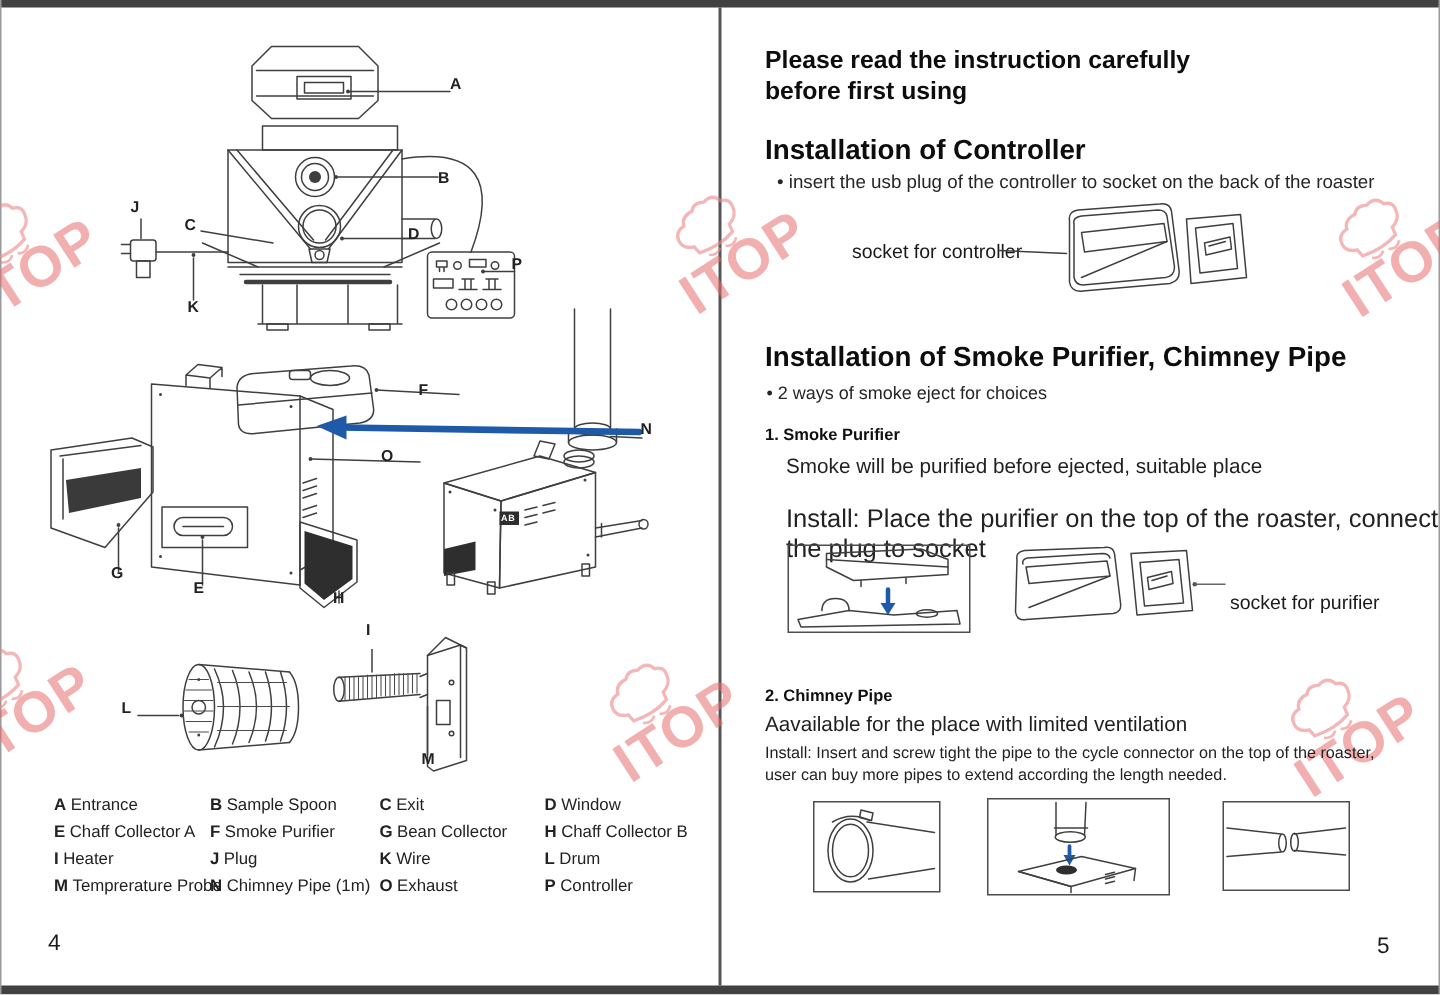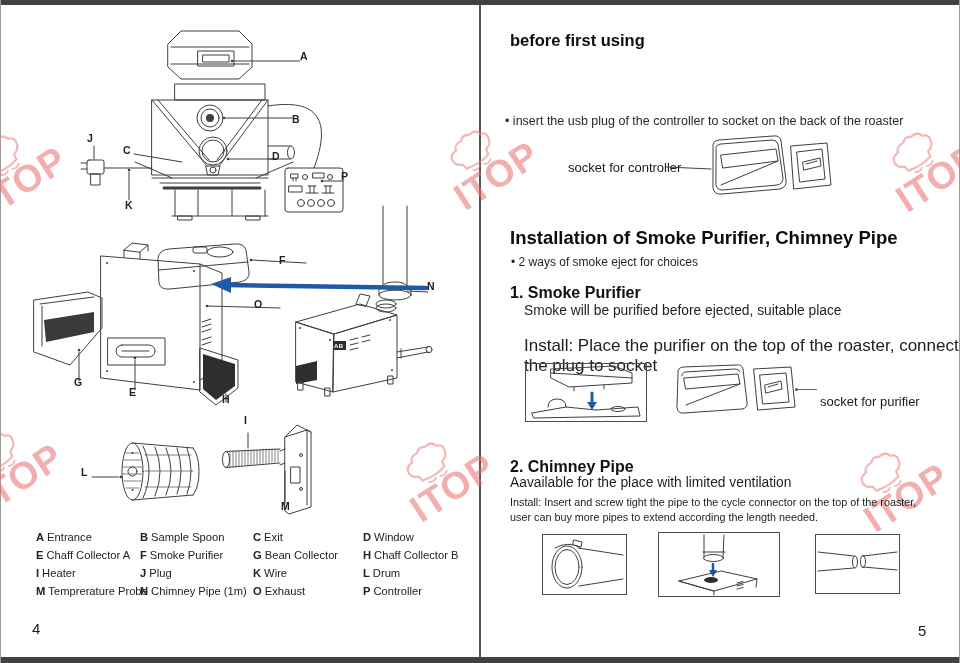--- a/index.html
+++ b/index.html
@@ -25,21 +25,21 @@
   .parts{position:absolute;left:36px;top:531px;width:424px;display:grid;
          grid-template-columns:104px 113px 110px 97px;row-gap:6px;font-size:11.2px;color:#222}
   .part{white-space:nowrap}
   .part b{font-weight:700;margin-right:3px}
   .pagenum{position:absolute;font-size:15px;color:#1a1a1a}
   .rp-title{position:absolute;left:510px;top:30px;font-size:16.5px;font-weight:700;
             line-height:21px;color:#0d0d0d}
   .sec-head{position:absolute;font-size:18.5px;font-weight:700;color:#0d0d0d}
   .bullet{position:absolute;font-size:12.5px;color:#262626}
   .bullet2{position:absolute;font-size:12px;color:#262626}
-  .sub-head{position:absolute;font-size:16px;font-weight:700;color:#101010}
+  .sub-head{position:absolute;font-size:11px;font-weight:700;color:#101010}
   .desc{position:absolute;font-size:13.8px;color:#1f1f1f;line-height:16px}
   .small{position:absolute;font-size:17px;color:#222}
   .small2{position:absolute;font-size:10.8px;color:#222;line-height:14.5px}
   .fig-label{position:absolute;font-size:13px;color:#1a1a1a}
   .frame{position:absolute;border:1px solid #4d4d4d}
   .leader{position:absolute;height:1px;background:#666}
   .leader-dot{position:absolute;width:3px;height:3px;border-radius:50%;background:#555}
   .wm{position:absolute;transform:rotate(-33deg);color:rgba(231,110,110,.55);pointer-events:none}
   .wm-text{font-size:38px;font-weight:800;letter-spacing:1px;line-height:1}
   .wm .hat{margin-left:14px;margin-bottom:-5px;color:rgba(236,134,134,.6)}
@@ -276,24 +276,26 @@
     <div class="part"><b>L</b><span>Drum</span></div>
     <div class="part"><b>M</b><span>Temprerature Probe</span></div>
     <div class="part"><b>N</b><span>Chimney Pipe (1m)</span></div>
     <div class="part"><b>O</b><span>Exhaust</span></div>
     <div class="part"><b>P</b><span>Controller</span></div>
   </div>
 
   <div class="pagenum" style="left:32px;top:620px">4</div>
 
   <div class="rp-title">
+    <span style="display:block">Please read the instruction carefully</span>
     <span style="display:block">before first using</span>
   </div>
 
-  <div class="bullet" style="left:505px;top:114px">• insert the usb plug of the controller to socket on the back of the roaster</div>
+  <div class="sec-head" style="left:510px;top:89px">Installation of Controller</div>
+  <div class="bullet" style="left:518px;top:114px">• insert the usb plug of the controller to socket on the back of the roaster</div>
   <div class="fig-label" style="left:568px;top:160px">socket for controller</div>
 
   <svg class="abs" style="left:655px;top:133px" width="185" height="66" viewBox="0 0 185 66">
     <g class="ln">
       <path d="M11,34 L56,36"></path>
       <path d="M58,14 Q57,8 64,7 L118,3 Q125,2 126,8 L131,47 Q132,54 125,56 L67,61 Q59,62 58,55 Z"></path>
       <path d="M61,16 Q60,12 66,11 L117,7 Q122,7 123,11 L128,45 Q128,51 122,52 L67,57 Q62,57 61,52 Z"></path>
       <path d="M66,22 L121,16 L123,28 L68,35 Z"></path>
       <path d="M66,52 L123,28"></path>
       <path d="M136,13 L172,10 L176,52 L139,56 Z"></path>

